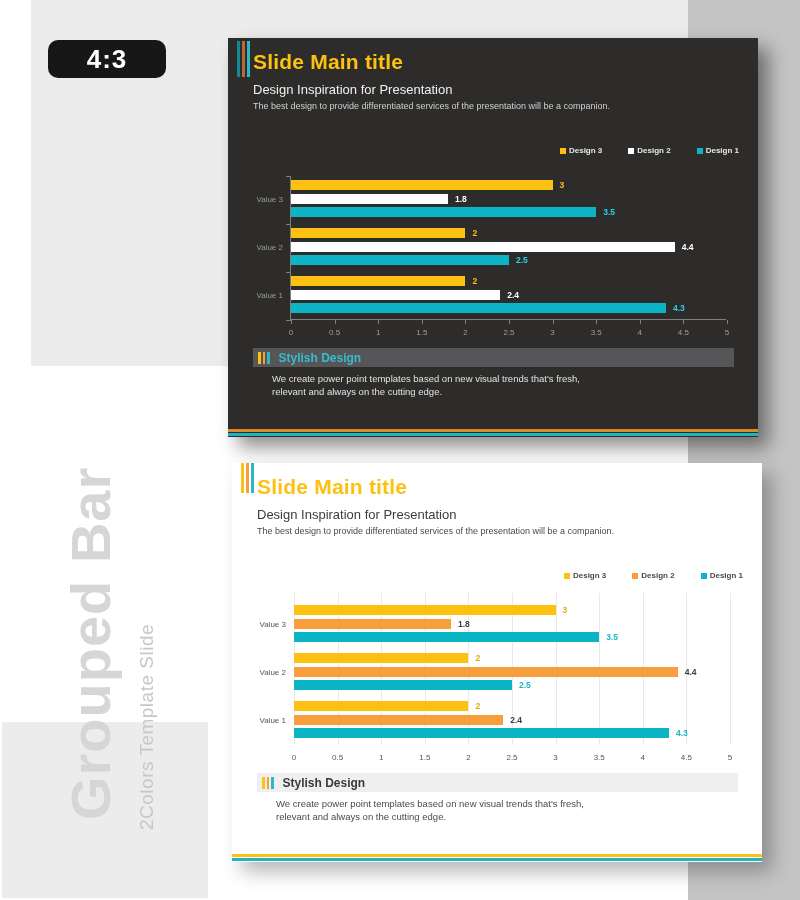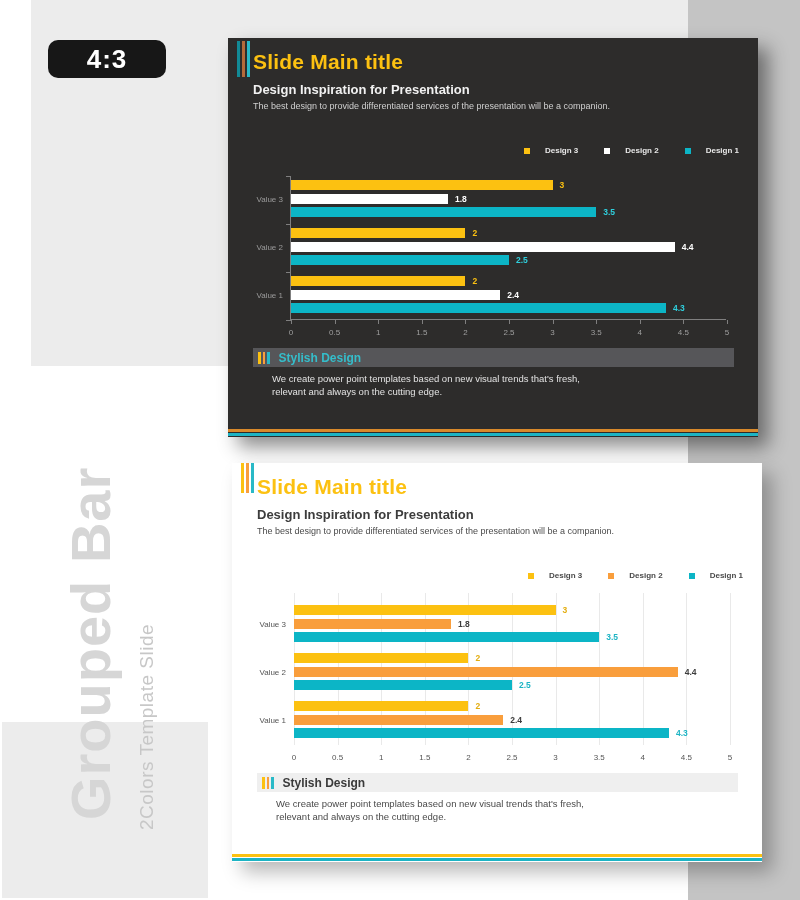--- a/index.html
+++ b/index.html
@@ -33,30 +33,30 @@
   .slide { position:absolute; width:530px; height:399px; }
   .slide-dark  { left:228px; top:38px;  background:#2d2c2b; box-shadow:10px 10px 18px rgba(0,0,0,0.45); }
   .slide-light { left:232px; top:463px; background:#ffffff; box-shadow:10px 10px 18px rgba(0,0,0,0.28); }
 
   .accent-stripes { position:absolute; left:9px; display:flex; gap:2px; }
   .slide-dark  .accent-stripes { top:3px; height:36px; }
   .slide-light .accent-stripes { top:0;   height:30px; }
   .accent-stripes span { width:3px; height:100%; display:block; }
 
   .slide-title    { position:absolute; left:25px; top:12px; font-size:21px; font-weight:bold; color:#fcc111; letter-spacing:0.2px; }
-  .slide-subtitle { position:absolute; left:25px; top:44px; font-size:13px; font-weight:bold; }
+  .slide-subtitle { position:absolute; left:25px; top:44px; font-size:13px; font-weight:normal; }
   .slide-body     { position:absolute; left:25px; top:63px; font-size:9px; }
   .slide-dark  .slide-subtitle { color:#f1f1f1; }
   .slide-light .slide-subtitle { color:#3c3c3c; }
   .slide-dark  .slide-body { color:#cfcfcf; }
   .slide-light .slide-body { color:#4a4a4a; }
 
   
   .legend { position:absolute; top:108px; right:19px; display:flex; gap:26px; }
-  .legend-item { display:flex; align-items:center; gap:15px; }
+  .legend-item { display:flex; align-items:center; gap:3px; }
   .legend-swatch { width:6px; height:6px; display:block; }
   .legend-label { font-size:8px; font-weight:bold; }
   .slide-dark  .legend-label { color:#e8e8e8; }
   .slide-light .legend-label { color:#4a4a4a; }
 
   
   .chart { position:absolute; left:62px; top:138px; width:436px; height:144px; }
   .slide-dark .chart { border-left:1px solid #7f7f7f; border-bottom:1px solid #7f7f7f; }
   .bar { position:absolute; height:10px; }
   .bar-value { position:absolute; height:10px; line-height:10px; font-size:8.5px; font-weight:bold; white-space:nowrap; }

